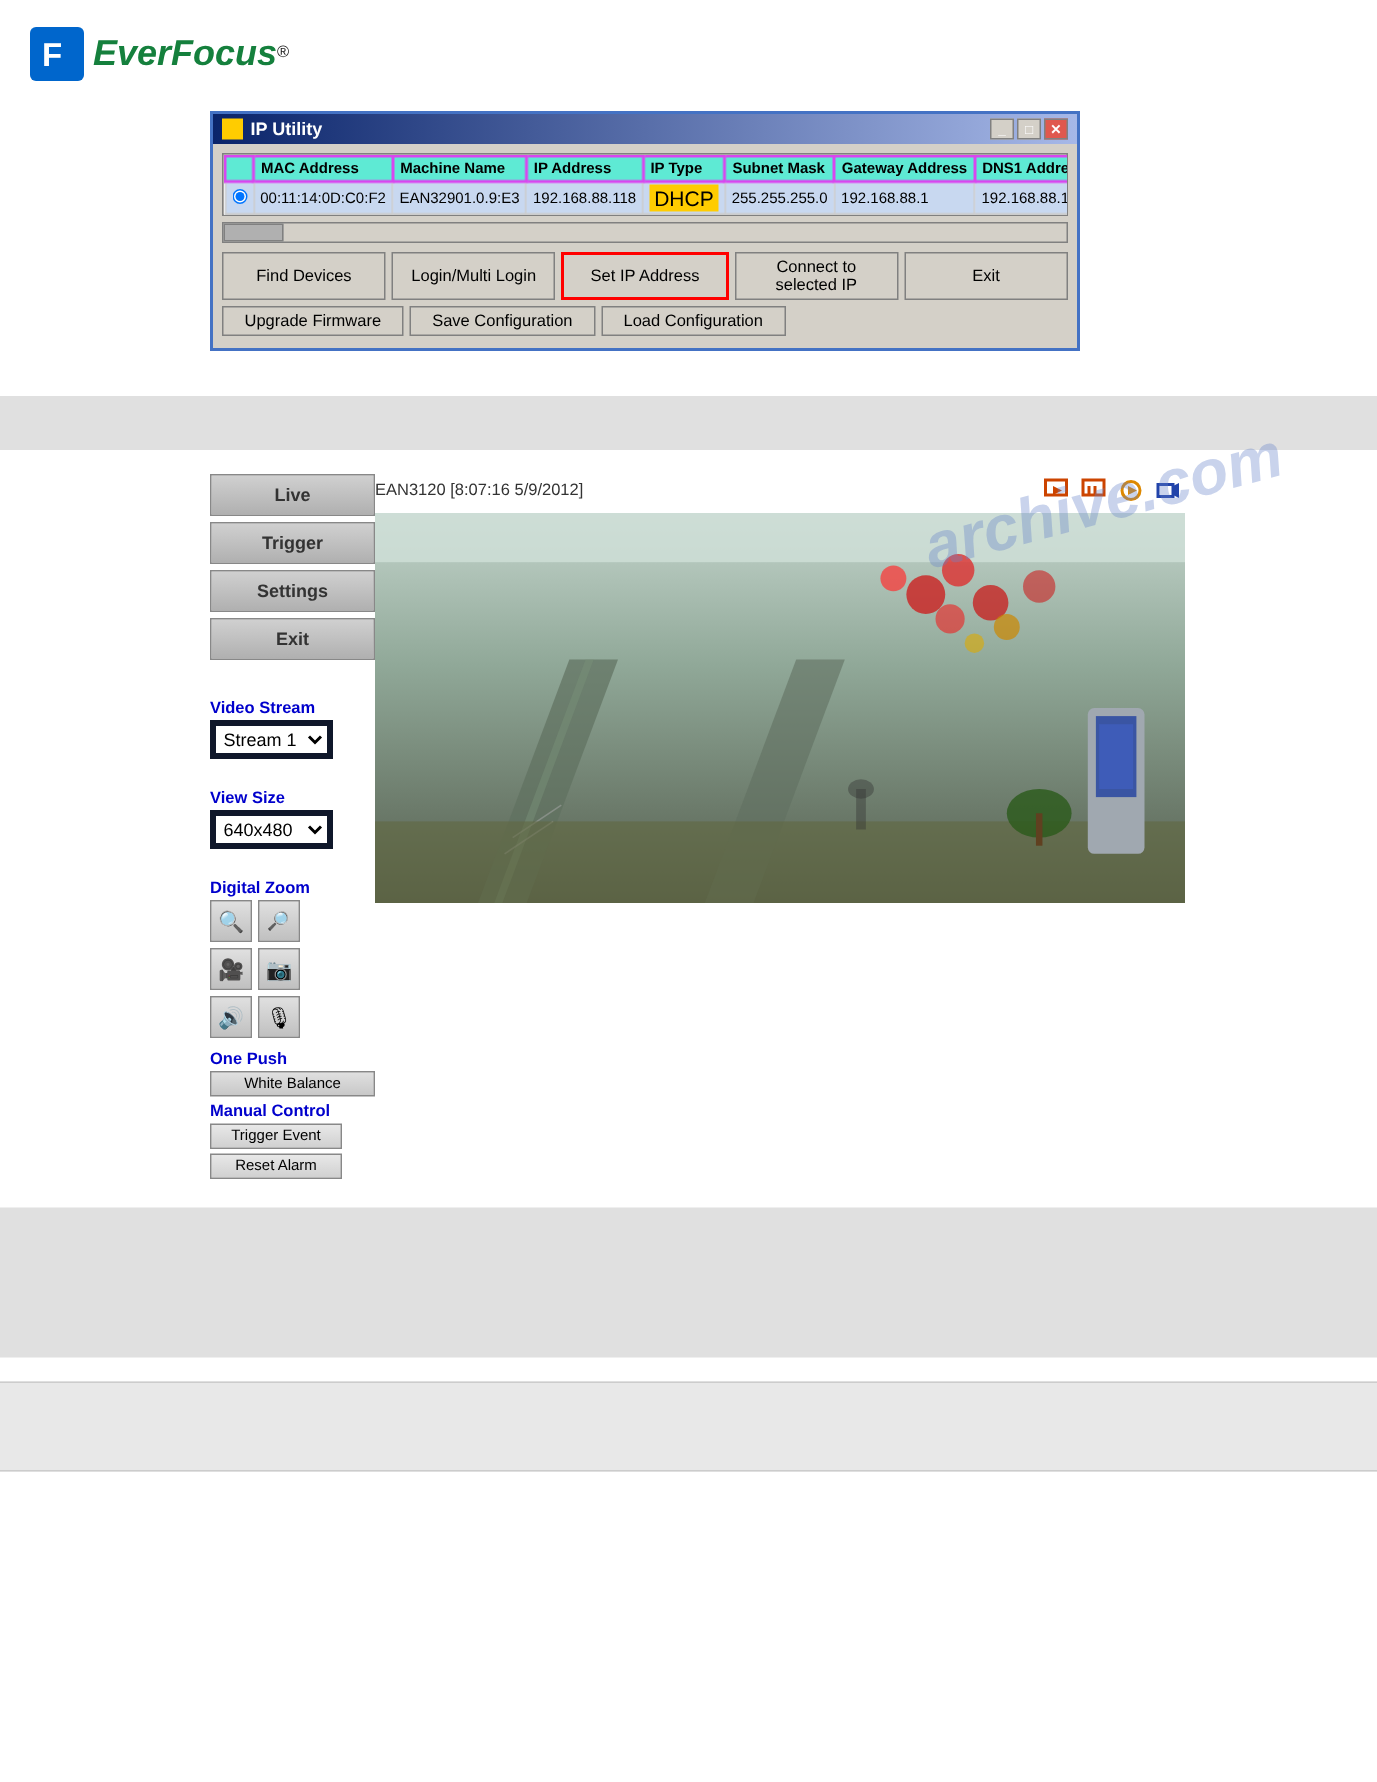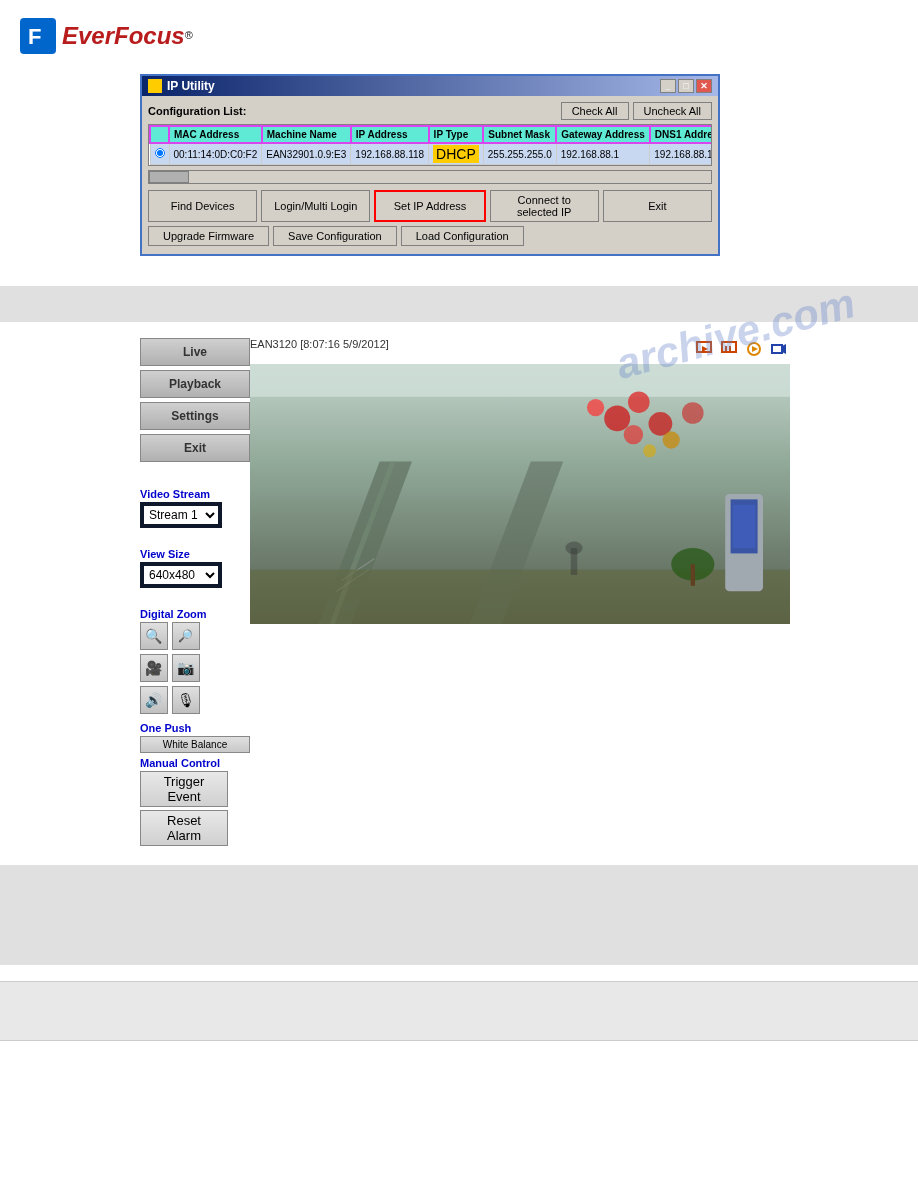--- a/index.html
+++ b/index.html
@@ -313,37 +313,38 @@
       color: #0000cc;
       font-weight: bold;
       font-size: 11px;
       margin-bottom: 2px;
     }
     .manual-btn {
       display: block;
       background: linear-gradient(to bottom, #e8e8e8, #d0d0d0);
       border: 1px solid #888;
       padding: 2px 8px;
-      font-size: 13px;
+      font-size: 10px;
       cursor: pointer;
       margin-bottom: 3px;
       text-align: center;
       width: 88px;
     }
 
     
     .live-video-area {
       flex: 1;
       display: flex;
       flex-direction: column;
     }
 
     .live-topbar {
       display: flex;
       justify-content: space-between;
+      align-items: center;
       margin-bottom: 4px;
     }
     .device-info-text {
       font-size: 11px;
       color: #333;
     }
     .live-icons {
       display: flex;
       gap: 3px;
     }
@@ -382,21 +383,21 @@
 </head>
 <body>
 
 <div class="logo-area">
   <div class="logo-box">
     <svg class="logo-icon" viewBox="0 0 36 36">
       <rect width="36" height="36" rx="4" fill="#0066cc"></rect>
       <text x="8" y="26" font-size="22" font-weight="bold" fill="white" font-family="Arial">F</text>
     </svg>
     <span>
-      <strong style="font-size:24px; font-family:Arial; font-style:italic; color:#b91c1c;">EverFocus</strong><span style="font-size:11px; vertical-align:super; color:#222;">®</span>
+      <strong style="font-size:24px; font-family:Arial; font-style:italic; color:#15803d;">EverFocus</strong><span style="font-size:11px; vertical-align:super; color:#222;">®</span>
     </span>
   </div>
 </div>
 
 <div class="ip-utility-section">
   <div class="window-frame">
 
     <div class="window-titlebar">
       <div class="window-title-left">
         <span class="title-icon"></span>
@@ -404,27 +405,20 @@
       </div>
       <div class="window-controls">
         <div class="win-btn">_</div>
         <div class="win-btn">□</div>
         <div class="win-btn" style="background:#e0584e; color:white;">✕</div>
       </div>
     </div>
 
     <div class="window-body">
 
-      <div class="config-header-row">
-        <span class="config-label">Configuration List:</span>
-        <div class="header-buttons">
-          <button class="win-toolbar-btn">Check All</button>
-          <button class="win-toolbar-btn">Uncheck All</button>
-        </div>
-      </div>
 
       <div class="table-container">
         <table class="device-table">
           <thead>
             <tr>
               <th></th>
               <th>MAC Address</th>
               <th>Machine Name</th>
               <th>IP Address</th>
               <th>IP Type</th>
@@ -472,21 +466,21 @@
 
 <div class="watermark">archive.com</div>
 
 <div class="separator-bar" style="margin-top: 30px;"></div>
 
 <div style="margin: 10px auto; width: 650px; margin-left: 140px;">
   <div class="live-layout">
 
     <div class="live-sidebar">
       <button class="nav-btn nav-btn-live">Live</button>
-      <button class="nav-btn nav-btn-playback">Playback</button>
+      <button class="nav-btn nav-btn-playback">Trigger</button>
       <button class="nav-btn nav-btn-settings">Settings</button>
       <button class="nav-btn nav-btn-exit">Exit</button>
 
       <span class="sidebar-section-label">Video Stream</span>
       <div class="dropdown-row">
         <select class="small-select">
           <option>Stream 1</option>
           <option>Stream 2</option>
         </select>
       </div>

